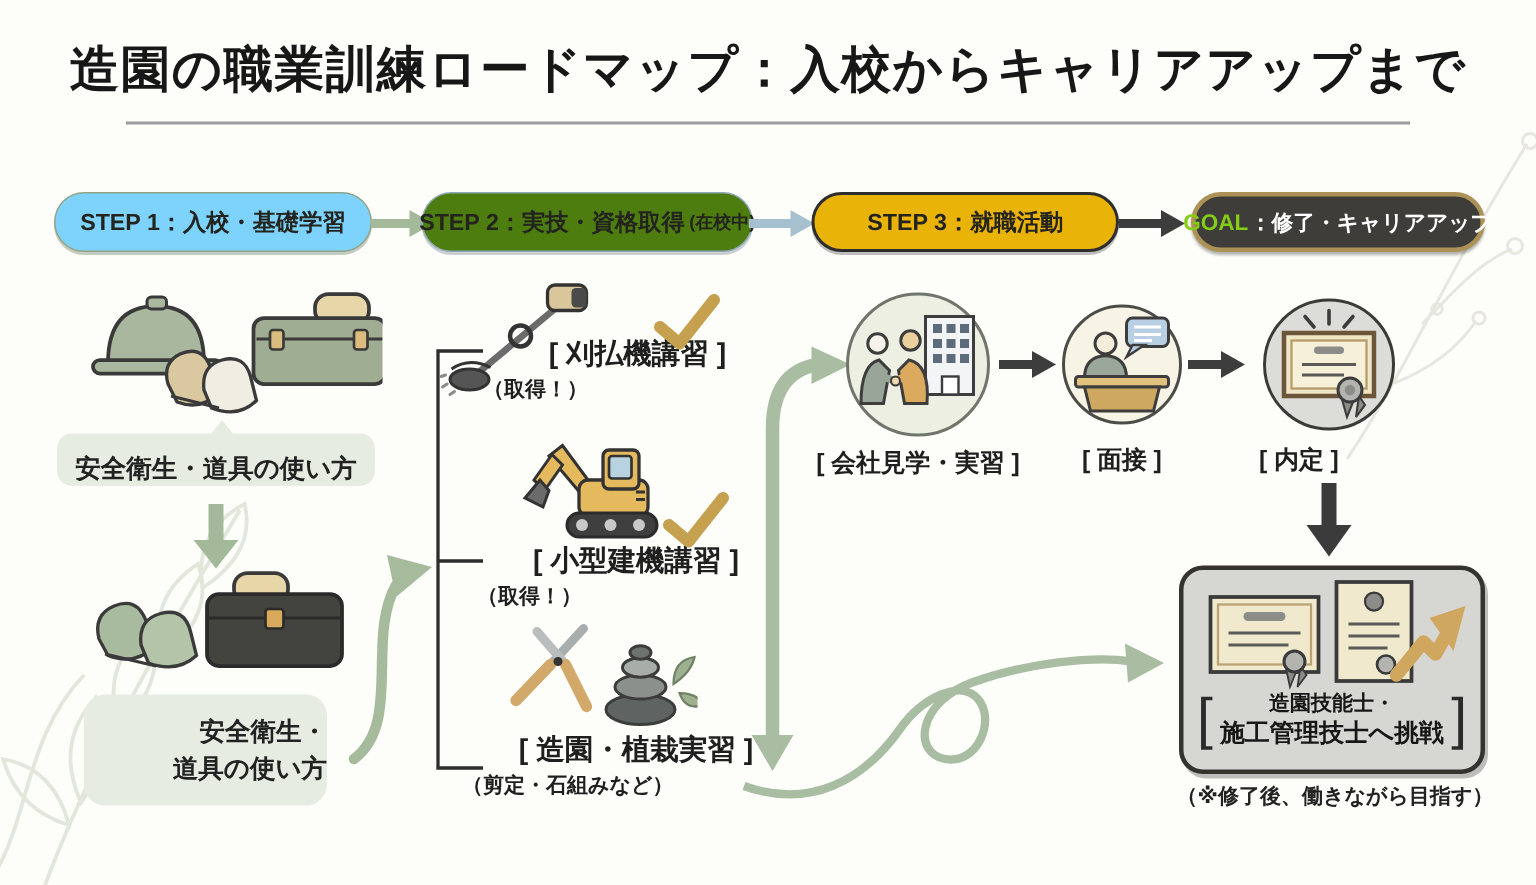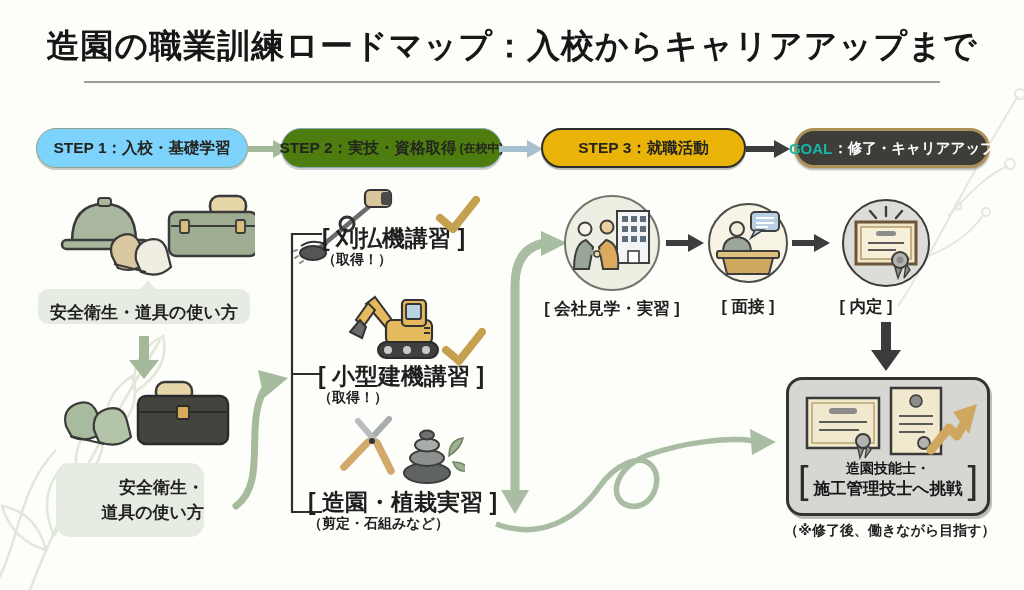--- a/index.html
+++ b/index.html
@@ -11,27 +11,27 @@
          font-family:"Liberation Serif","DejaVu Serif",serif;
          font-size:33px;font-weight:700;letter-spacing:1px;color:#171717}
   .title-rule{left:84px;top:81px;width:856px;height:2px;background:#9c9c9c}
   .pill{top:128px;height:40px;border-radius:21px;display:flex;align-items:center;
         justify-content:center;font-weight:700;font-size:15.5px;color:#24241e;white-space:nowrap}
   .pill.s1{left:36px;width:212px;background:#7dd3fc;border:1px solid #93a38a;box-shadow:0 2px 0 rgba(90,110,80,.35)}
   .pill.s2{left:281px;width:221px;background:#4d7c0f;border:1px solid #8fa8b7;box-shadow:0 2px 0 rgba(80,100,115,.3)}
   .pill.s2 .sub{font-size:12px;margin-left:3px;align-self:center}
   .pill.s3{left:541px;width:205px;background:#eab308;border:2px solid #2d2d2d;box-shadow:0 2px 0 rgba(0,0,0,.25)}
   .pill.goal{left:794px;width:196px;background:#3f3d39;border:3px solid #ac9257;color:#fff;font-size:14.5px;box-shadow:0 2px 2px rgba(0,0,0,.3)}
-  .pill.goal .gprefix{color:#14b8a6;margin-right:1px;font-size:15px}
+  .pill.goal .gprefix{color:#84cc16;margin-right:1px;font-size:15px}
   .lblpill{position:absolute;background:#e7ece2;border-radius:10px;display:flex;align-items:flex-end;
            justify-content:center;font-weight:700;font-size:17px;color:#222;text-align:center}
   .lp1{left:38px;top:289px;width:212px;height:35px}
   .lp1::before{content:"";position:absolute;top:-9px;left:102px;border:8px solid transparent;border-bottom:10px solid #e7ece2;border-top:0}
-  .lp2{left:56px;top:463px;width:148px;height:74px;flex-direction:column;line-height:1.5;border-radius:14px}
-  .ilabel{position:absolute;font-weight:700;font-size:23px;color:#1f1f1f;white-space:nowrap}
+  .lp2{left:56px;top:463px;width:162px;height:74px;flex-direction:column;line-height:1.5;border-radius:14px}
+  .ilabel{position:absolute;text-align:center;font-weight:700;font-size:19px;color:#1f1f1f;white-space:nowrap}
   .isub{position:absolute;text-align:left;font-weight:700;font-size:14px;color:#1f1f1f;white-space:nowrap}
   .circ{position:absolute;border-radius:50%;display:flex;align-items:center;justify-content:center}
   .c1{left:564px;top:195px;width:96px;height:96px;background:#edefe3;border:2px solid #70756c}
   .c2{left:708px;top:203px;width:80px;height:80px;background:#f8f4e5;border:2px solid #4c4c48}
   .c3{left:842px;top:199px;width:88px;height:88px;background:#dcdcd9;border:2px solid #3a3a38}
   .clabel{position:absolute;text-align:center;font-weight:700;font-size:16.5px;color:#1f1f1f;white-space:nowrap}
   .goalbox{left:786px;top:377px;width:204px;height:139px;background:#d6d6d3;border:3px solid #34332e;
            border-radius:16px;box-shadow:2px 3px 0 rgba(0,0,0,.25)}
   .gb-text{position:absolute;left:0;top:80px;width:100%;display:flex;align-items:center;justify-content:center;gap:5px}
   .gb-bracket{font-size:38px;font-weight:400;color:#2b2b2b;line-height:.9}

